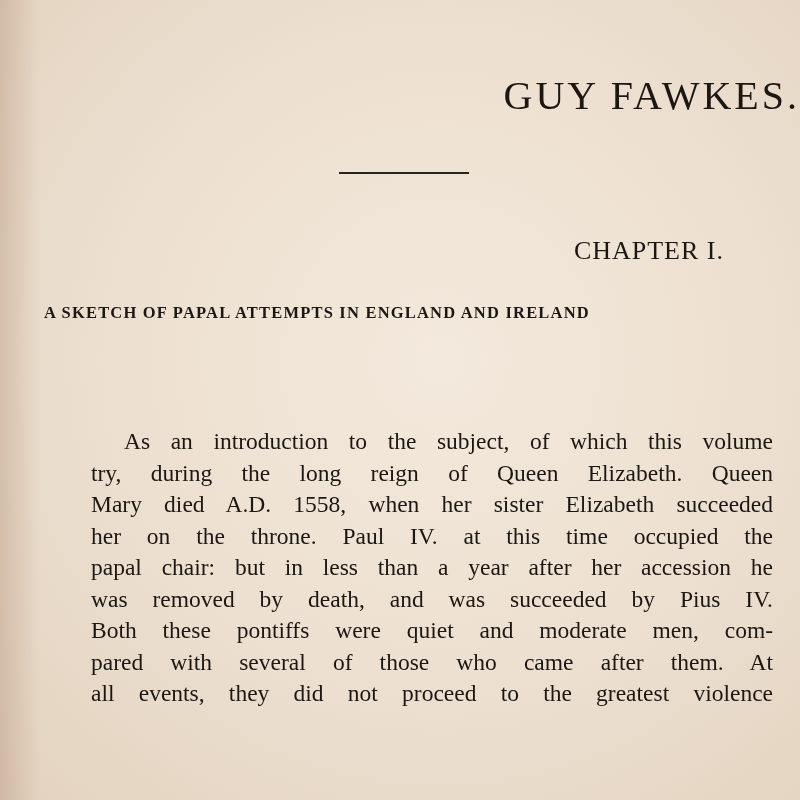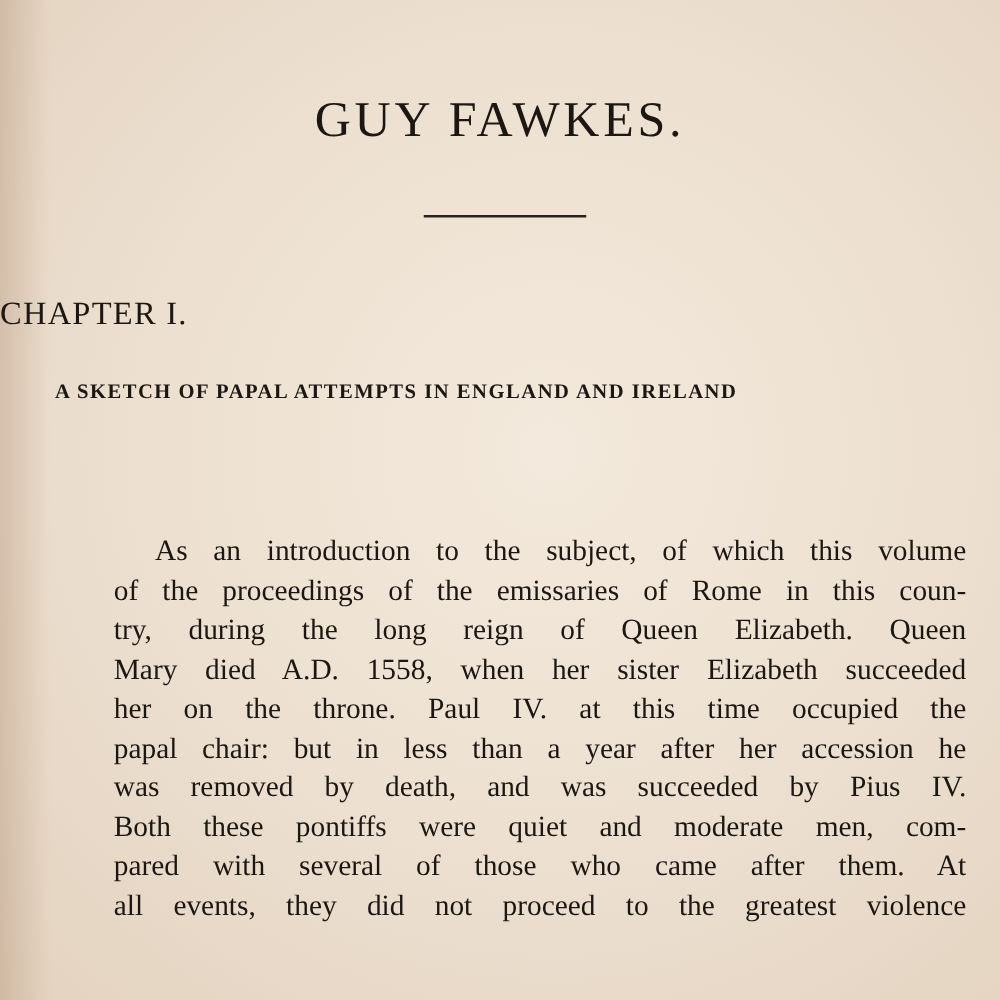--- a/index.html
+++ b/index.html
@@ -5,24 +5,24 @@
   html, body { margin:0; padding:0; }
   body {
     width:800px; height:800px; overflow:hidden; position:relative;
     background: radial-gradient(ellipse at 55% 45%, #f3e9dc 0%, #ecdfcf 55%, #e3d2bf 100%);
     font-family: "Liberation Serif", "DejaVu Serif", serif;
     color:#1c1713;
   }
   .page { position:absolute; left:0; top:0; width:800px; height:800px; }
   .edge-shadow { position:absolute; left:0; top:0; width:40px; height:800px;
     background: linear-gradient(to right, rgba(150,110,80,0.25), rgba(150,110,80,0)); }
-  .title { position:absolute; top:72px; left:0; width:800px; text-align:center;
+  .title { position:absolute; top:72px; left:0; width:800px; text-align:right;
     font-size:40px; letter-spacing:3px; font-weight:normal; }
   .rule { position:absolute; top:172px; left:339px; width:130px; height:2px; background:#2a221c; }
-  .chapter { position:absolute; top:236px; left:0; width:724px; text-align:left;
+  .chapter { position:absolute; top:236px; left:0; width:724px; text-align:right;
     font-size:26px; letter-spacing:1px; }
   .summary { position:absolute; left:44px; top:298px; width:716px;
     font-size:16.5px; font-weight:bold; letter-spacing:1.2px; line-height:30px; text-align:justify; }
   .summary .l { display:block; white-space:nowrap; }
   .summary .indent { padding-left:42px; }
   .body { position:absolute; left:55px; top:426px; width:718px;
     font-size:23.5px; line-height:31.5px; }
   .body .l { display:block; white-space:nowrap; text-align:justify; text-align-last:justify;margin-left:36px; }
   .body .first { padding-left:33px; }
 </style>
@@ -34,21 +34,20 @@
   <div class="title">GUY FAWKES.</div>
   <div class="rule"></div>
   <div class="chapter">CHAPTER I.</div>
 
   <div class="summary">
     <span class="l">A SKETCH OF PAPAL ATTEMPTS IN ENGLAND AND IRELAND</span>
   </div>
 
   <div class="body">
     <span class="l first">As an introduction to the subject, of which this volume</span>
-    <span class="l">of the proceedings of the emissaries of Rome in this coun-</span>
     <span class="l">try, during the long reign of Queen Elizabeth.  Queen</span>
     <span class="l">Mary died A.D. 1558, when her sister Elizabeth succeeded</span>
     <span class="l">her on the throne.  Paul IV. at this time occupied the</span>
     <span class="l">papal chair: but in less than a year after her accession he</span>
     <span class="l">was removed by death, and was succeeded by Pius IV.</span>
     <span class="l">Both these pontiffs were quiet and moderate men, com-</span>
     <span class="l">pared with several of those who came after them.  At</span>
     <span class="l">all events, they did not proceed to the greatest violence</span>
   </div>
 </div>

